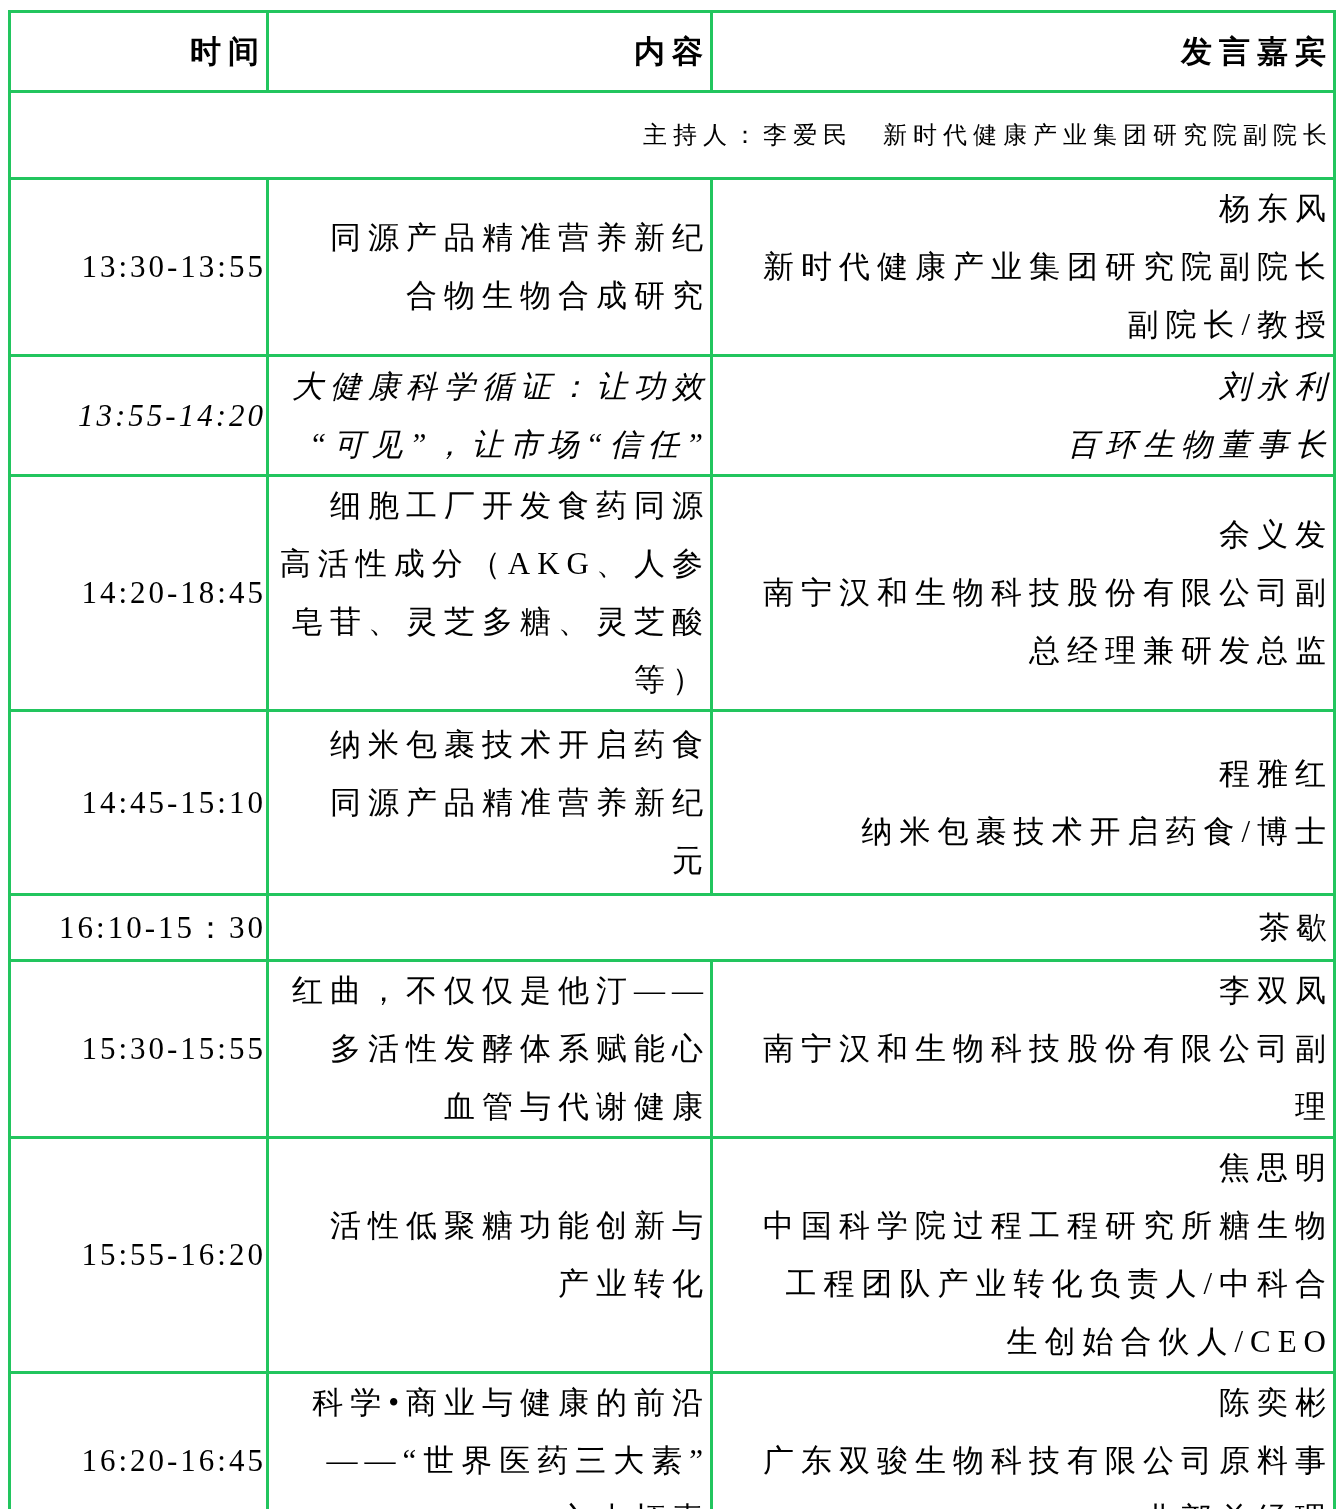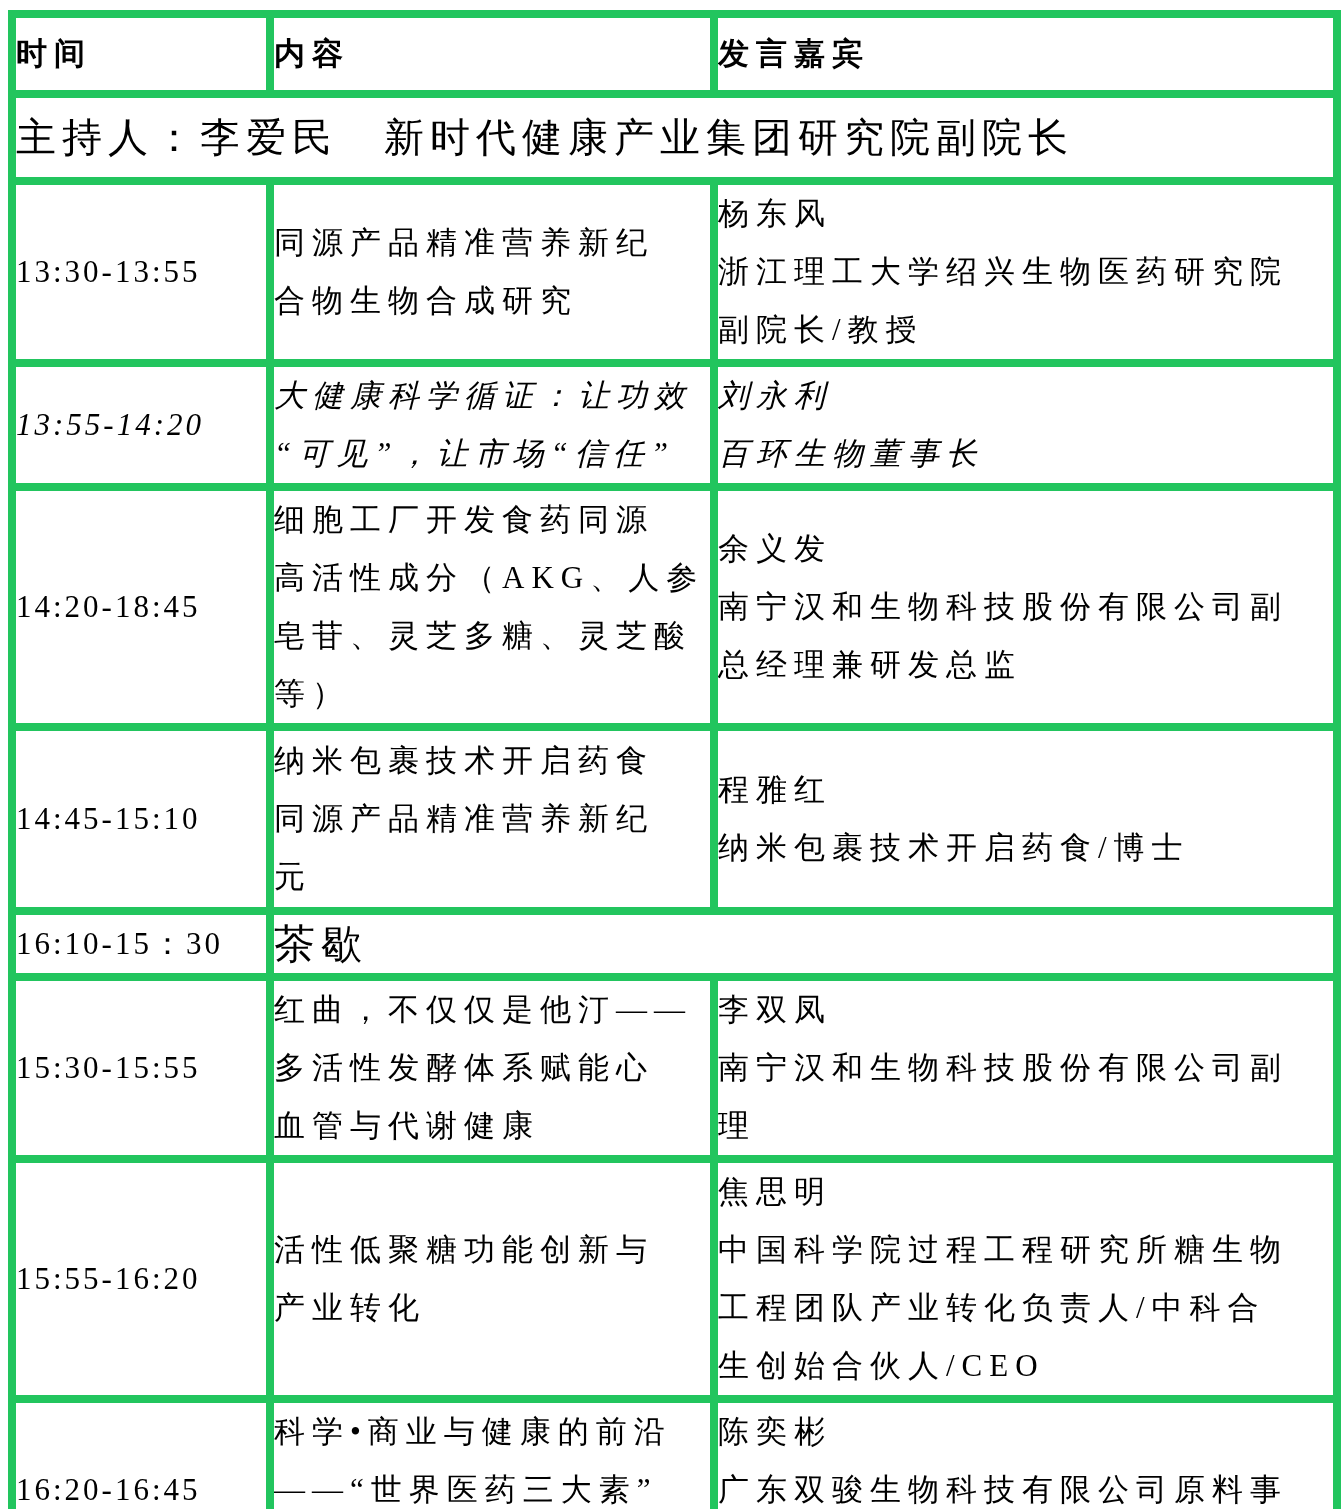--- a/index.html
+++ b/index.html
@@ -14,49 +14,49 @@
     font-family: "Liberation Serif", "DejaVu Serif", serif;
     color: #000000;
   }
   table.agenda {
     border-collapse: collapse;
     table-layout: fixed;
     margin: 10px 0 0 8px;
     width: 1325px;
   }
   table.agenda td, table.agenda th {
-    border: 8px solid #22c55e;
-    text-align: left;
+    border: 3px solid #22c55e;
+    text-align: right;
     vertical-align: middle;
     padding: 0;
     overflow: hidden;
   }
   th.col-header {
     font-size: 31px;
     font-weight: bold;
     letter-spacing: 7px;
   }
   td.host-cell {
-    font-size: 40px;
+    font-size: 24px;
     letter-spacing: 6px;
     border-bottom-width: 4px;
   }
   td.time-cell {
     font-size: 31px;
     letter-spacing: 3px;
     white-space: nowrap;
   }
   td.content-cell, td.speaker-cell {
     font-size: 31px;
     letter-spacing: 7px;
     line-height: 58px;
     white-space: pre-line;
   }
   td.break-cell {
-    font-size: 41px;
+    font-size: 31px;
     letter-spacing: 6px;
   }
   tr.r-header  { height: 80px; }
   tr.r-host    { height: 87px; }
   tr.r-1       { height: 170px; }
   tr.r-2       { height: 120px; font-style: italic; }
   tr.r-3       { height: 220px; }
   tr.r-4       { height: 184px; }
   tr.r-break   { height: 66px; }
   tr.r-6       { height: 175px; }
@@ -82,21 +82,21 @@
 
   <tr class="r-host">
     <td class="host-cell" colspan="3">主持人：李爱民　新时代健康产业集团研究院副院长</td>
   </tr>
 
   <tr class="r-1">
     <td class="time-cell">13:30-13:55</td>
     <td class="content-cell">同源产品精准营养新纪
 合物生物合成研究</td>
     <td class="speaker-cell">杨东风
-浙江理工大学绍兴生物医药研究院
+新时代健康产业集团研究院副院长
 副院长/教授</td>
   </tr>
 
   <tr class="r-2">
     <td class="time-cell">13:55-14:20</td>
     <td class="content-cell">大健康科学循证：让功效
 “可见”，让市场“信任”</td>
     <td class="speaker-cell">刘永利
 百环生物董事长</td>
   </tr>

